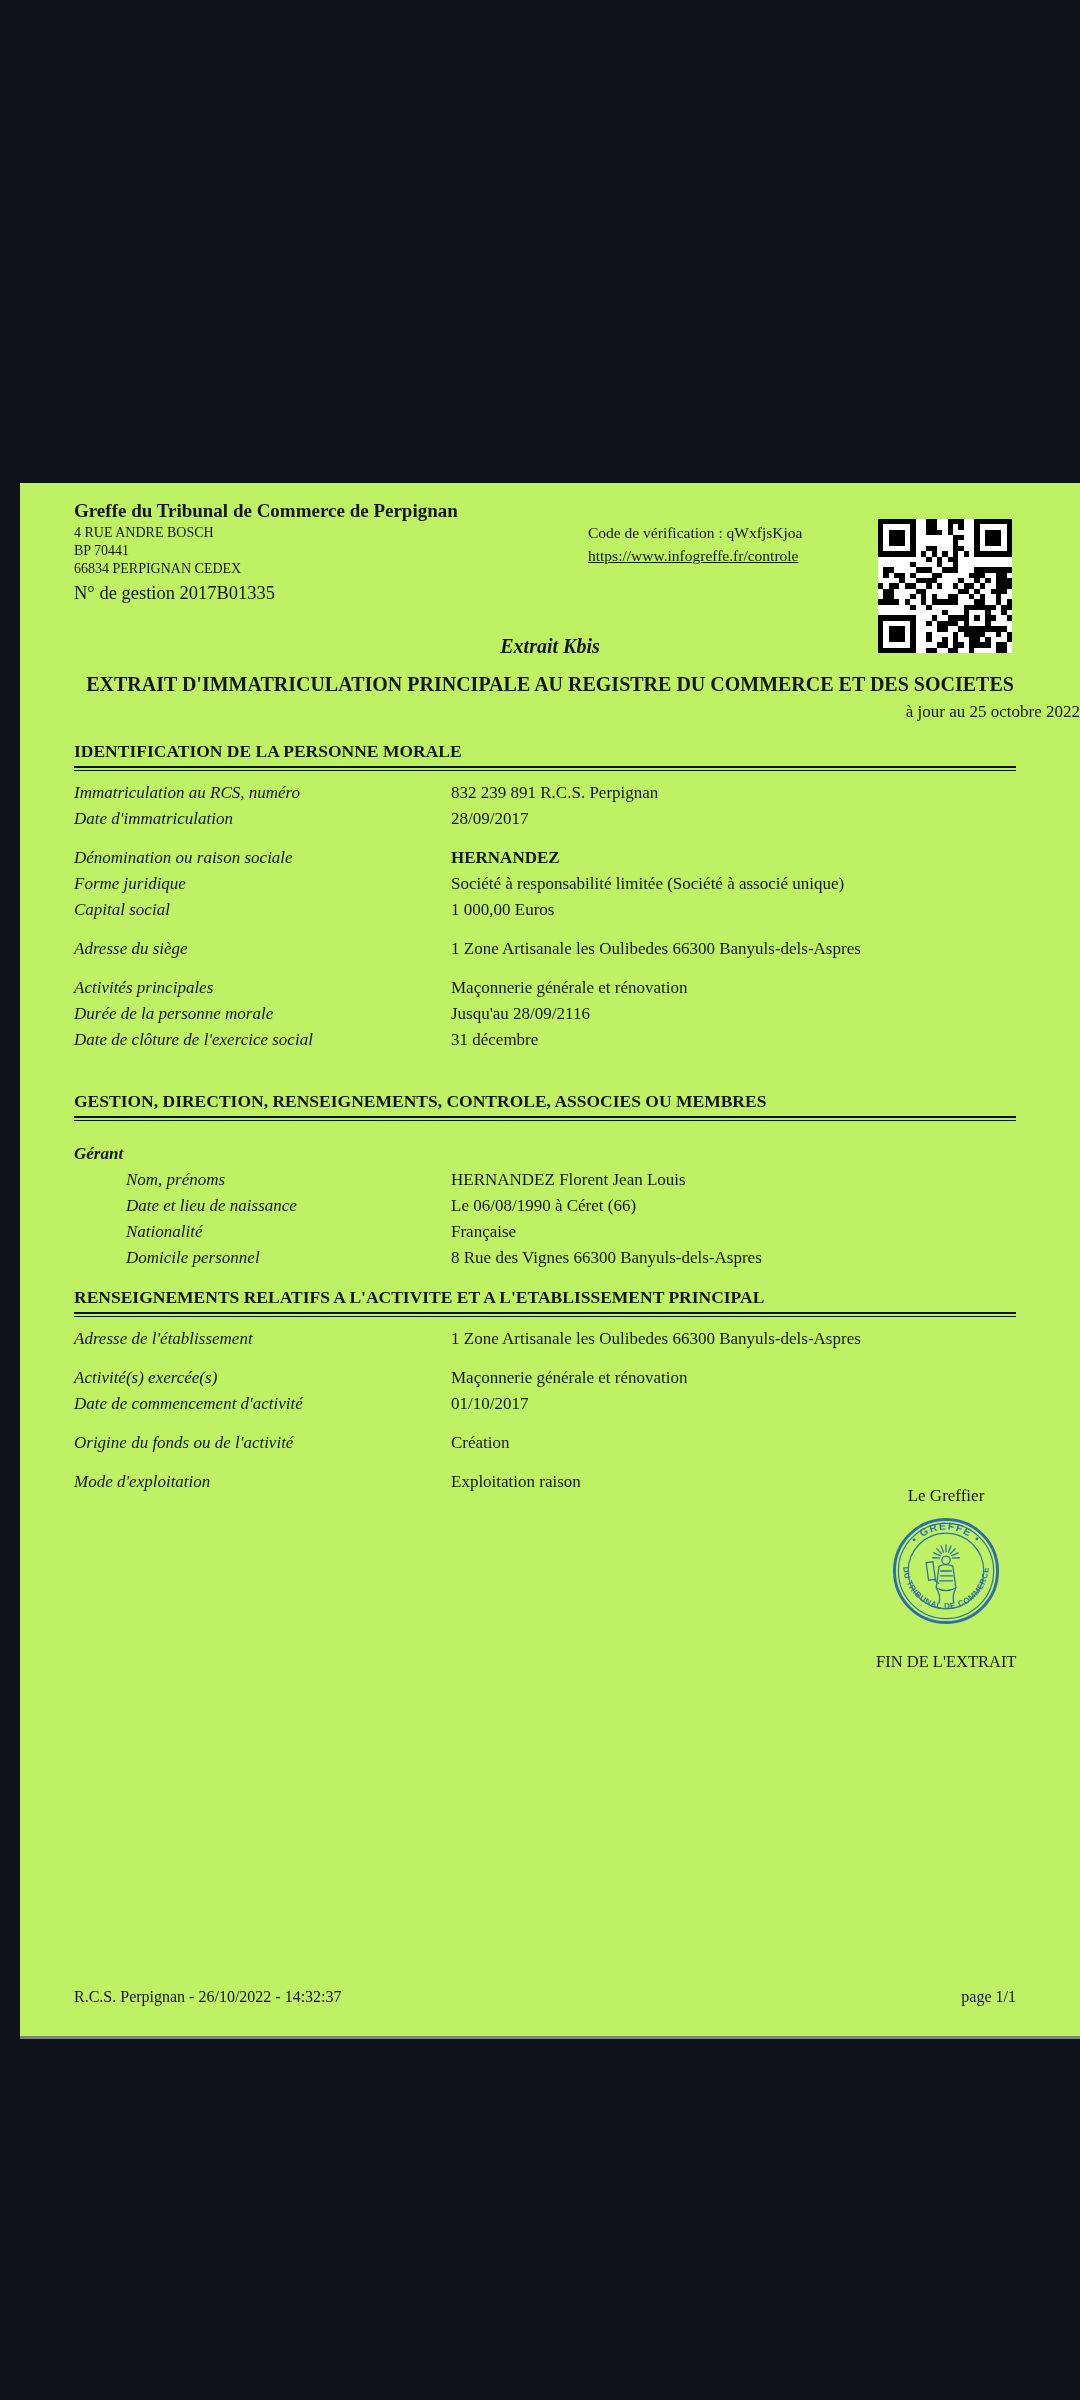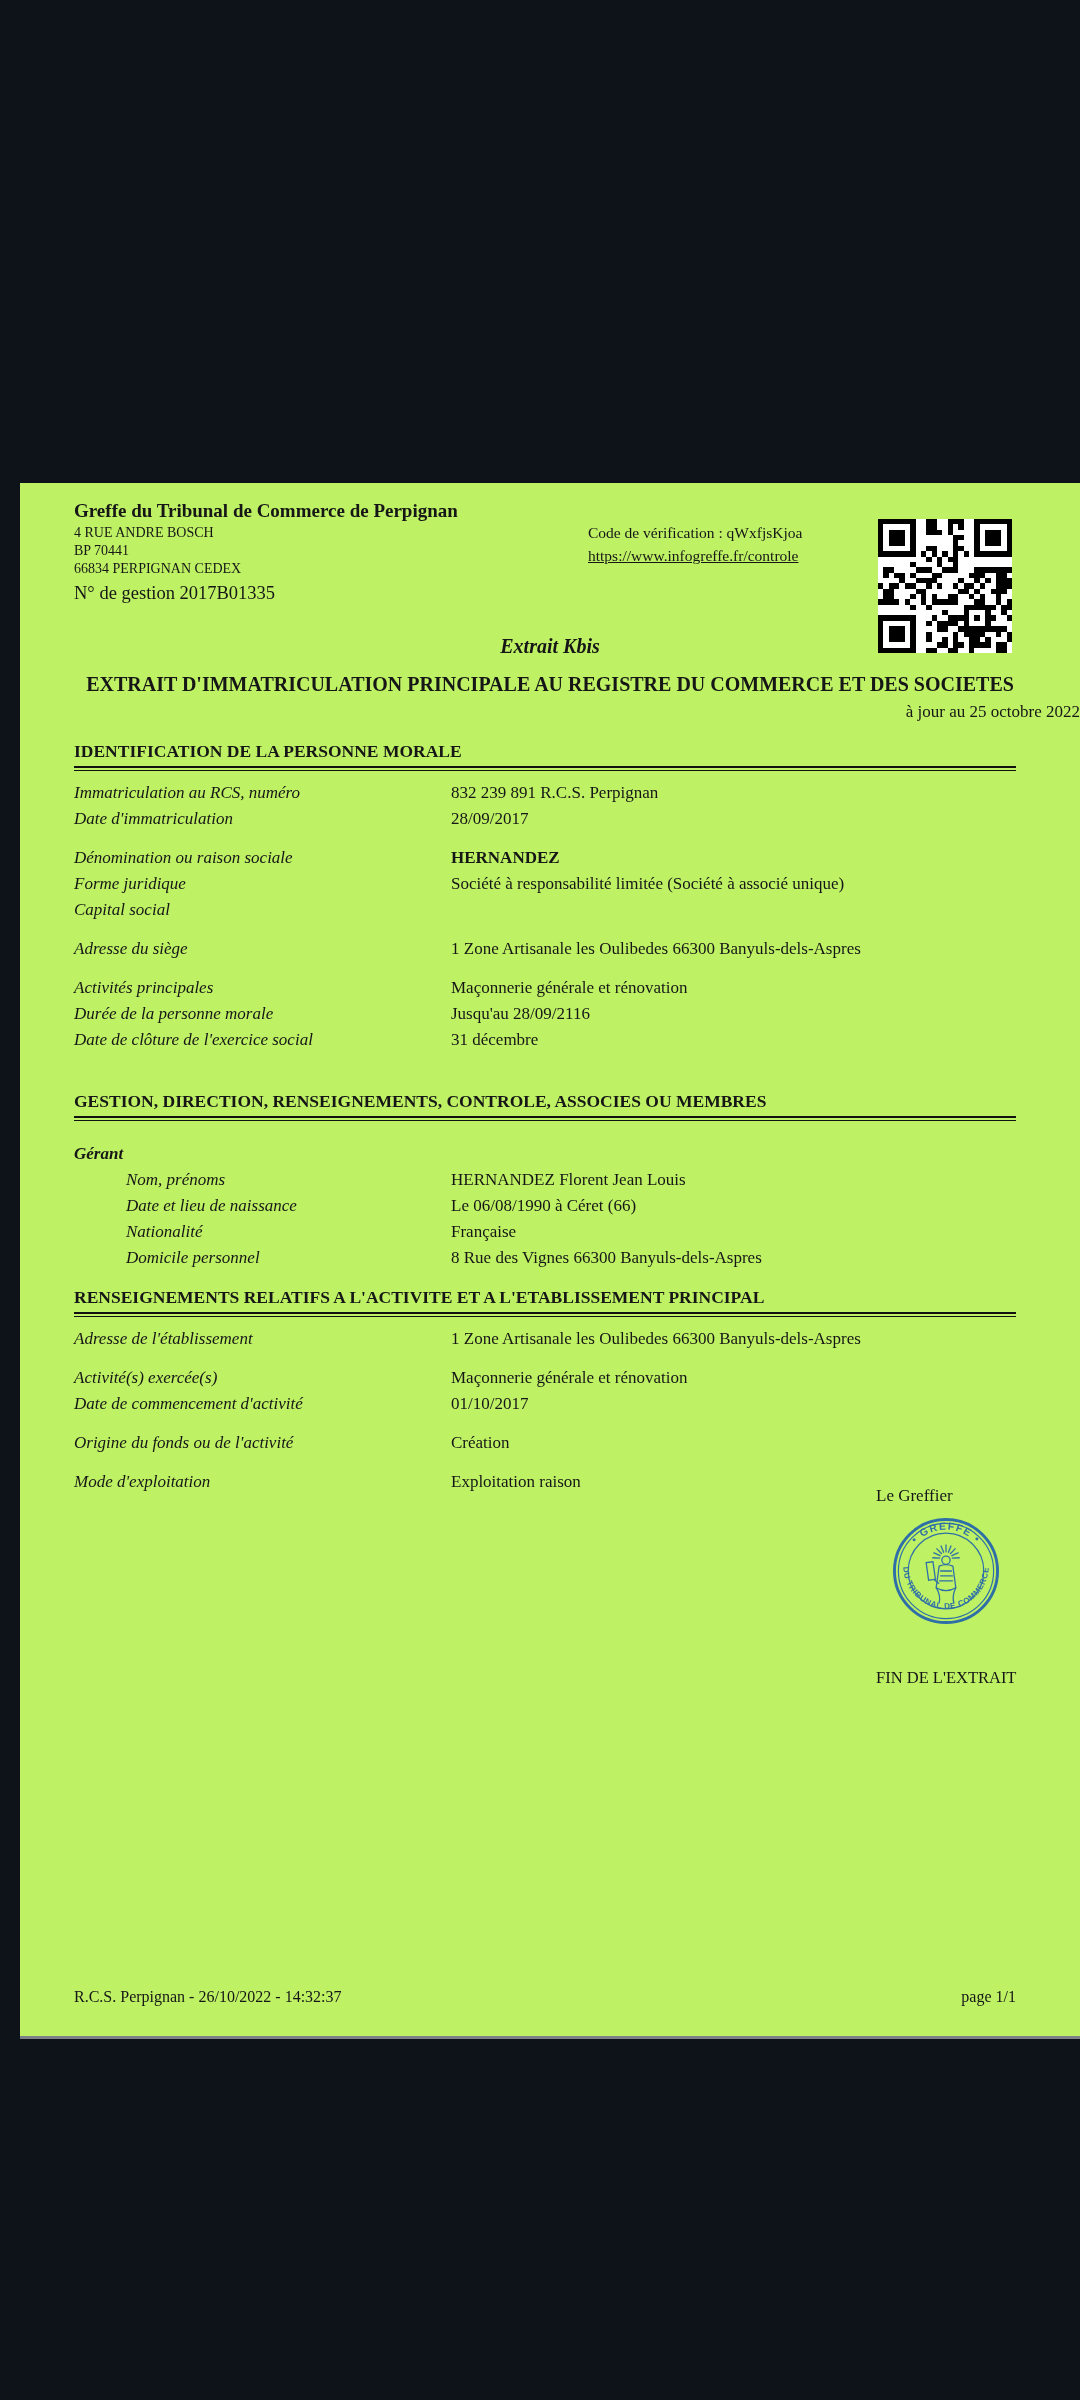--- a/index.html
+++ b/index.html
@@ -31,23 +31,23 @@
   .row.indent{padding-left:52px;}
   .row.indent .lbl{width:325px;}
   .row .val{flex:1;}
   .row .val.bold{font-weight:bold;}
   .subhead{font-size:17px;font-weight:bold;font-style:italic;line-height:26px;margin-top:20px;}
   .section{margin-top:0;}
   .section + .section{margin-top:36px;}
   .section:nth-of-type(3){margin-top:14px;}
   
   .sig{position:absolute;right:64px;top:1000px;width:140px;text-align:center;}
-  .greffier{font-size:17px;line-height:26px;text-align:left;}
+  .greffier{font-size:17px;line-height:26px;text-align:center;}
   .seal-wrap{margin-top:8px;height:108px;}
-  .fin{margin-top:40px;font-size:16.5px;line-height:26px;white-space:nowrap;}
+  .fin{margin-top:24px;font-size:16.5px;line-height:26px;white-space:nowrap;}
   
   .foot{position:absolute;left:54px;right:64px;bottom:30px;display:flex;
         justify-content:space-between;font-size:16px;}
 </style>
 </head>
 <body>
 
 <div class="screen">
   <div class="doc-page">
 
@@ -380,20 +380,21 @@
           <div class="row gap">
             <span class="lbl">Dénomination ou raison sociale</span>
             <span class="val bold">HERNANDEZ</span>
           </div>
           <div class="row">
             <span class="lbl">Forme juridique</span>
             <span class="val">Société à responsabilité limitée (Société à associé unique)</span>
           </div>
           <div class="row">
             <span class="lbl">Capital social</span>
+            <span class="val">1 000,00 Euros</span>
           </div>
           <div class="row gap">
             <span class="lbl">Adresse du siège</span>
             <span class="val">1 Zone Artisanale les Oulibedes 66300 Banyuls-dels-Aspres</span>
           </div>
           <div class="row gap">
             <span class="lbl">Activités principales</span>
             <span class="val">Maçonnerie générale et rénovation</span>
           </div>
           <div class="row">

